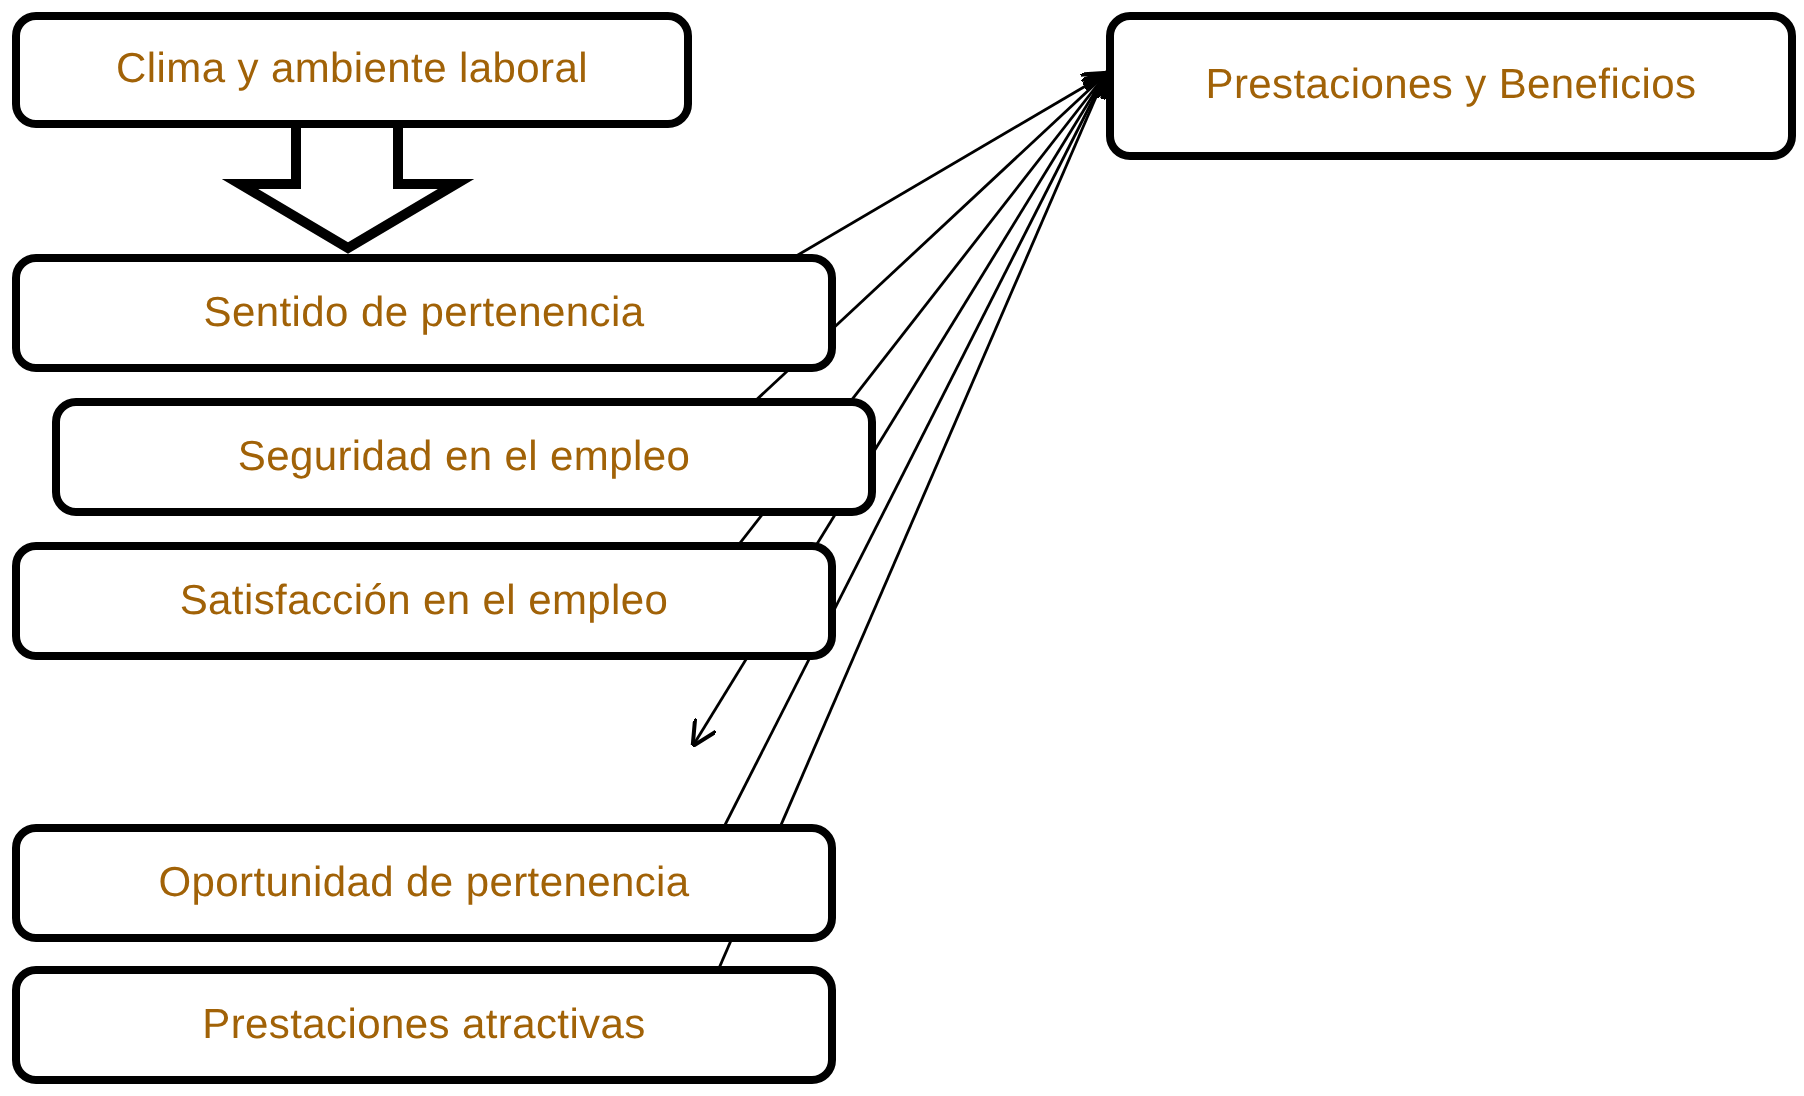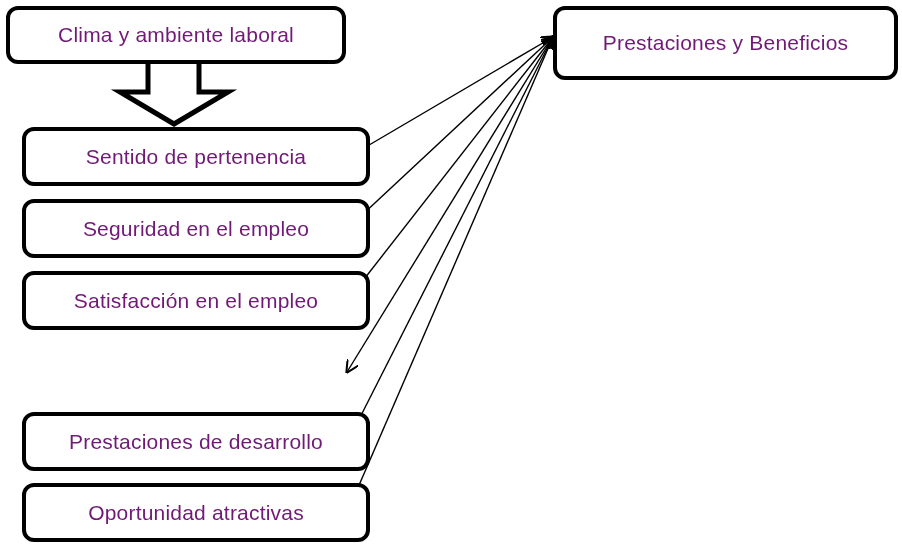--- a/index.html
+++ b/index.html
@@ -29,42 +29,42 @@
     justify-content: center;
     color: #000000;
     line-height: 1.1;
     white-space: nowrap;
     letter-spacing: 0.2px;
   }
   .node .node-label {
     display: block;
     font-size: 21px;
     font-weight: 400;
-    color: #701a75;
+    color: #a16207;
   }
   #node-source {
     left: 6px;
     top: 6px;
     width: 340px;
     height: 58px;
   }
   #node-target {
     left: 553px;
     top: 6px;
     width: 345px;
     height: 74px;
   }
   .node-left {
-    left: 22px;
-    width: 348px;
+    left: 6px;
+    width: 412px;
     height: 59px;
     justify-content: center;
   }
   #node-item-0 { top: 127px; }
-  #node-item-1 { top: 199px; }
+  #node-item-1 { top: 199px; margin-left: 20px; }
   #node-item-2 { top: 271px; }
   #node-item-3 { top: 342px; }
   #node-item-4 { top: 412px; }
   #node-item-5 { top: 483px; }
 
   #edges-layer {
     position: absolute;
     left: 0;
     top: 0;
     width: 902px;
@@ -127,20 +127,20 @@
   <div class="node node-left" id="node-item-1">
     <span class="node-label">Seguridad en el empleo</span>
   </div>
 
   <div class="node node-left" id="node-item-2">
     <span class="node-label">Satisfacción en el empleo</span>
   </div>
 
 
   <div class="node node-left" id="node-item-4">
-    <span class="node-label">Prestaciones de desarrollo</span>
+    <span class="node-label">Oportunidad de pertenencia</span>
   </div>
 
   <div class="node node-left" id="node-item-5">
-    <span class="node-label">Oportunidad atractivas</span>
+    <span class="node-label">Prestaciones atractivas</span>
   </div>
 
 </div>
 
 </body></html>

